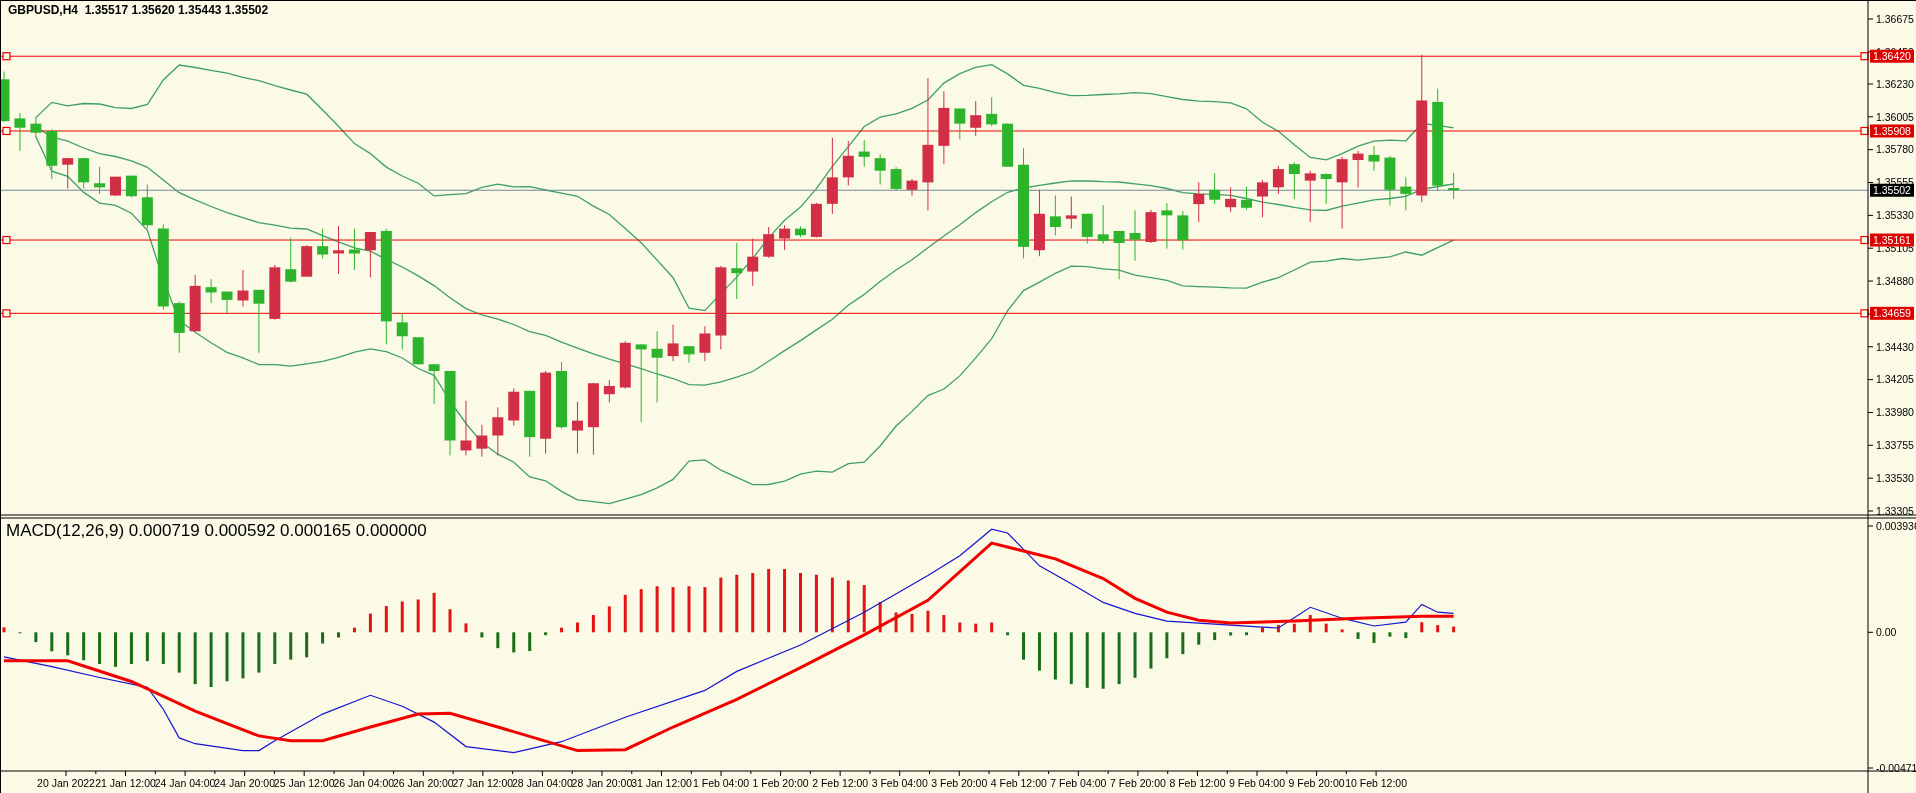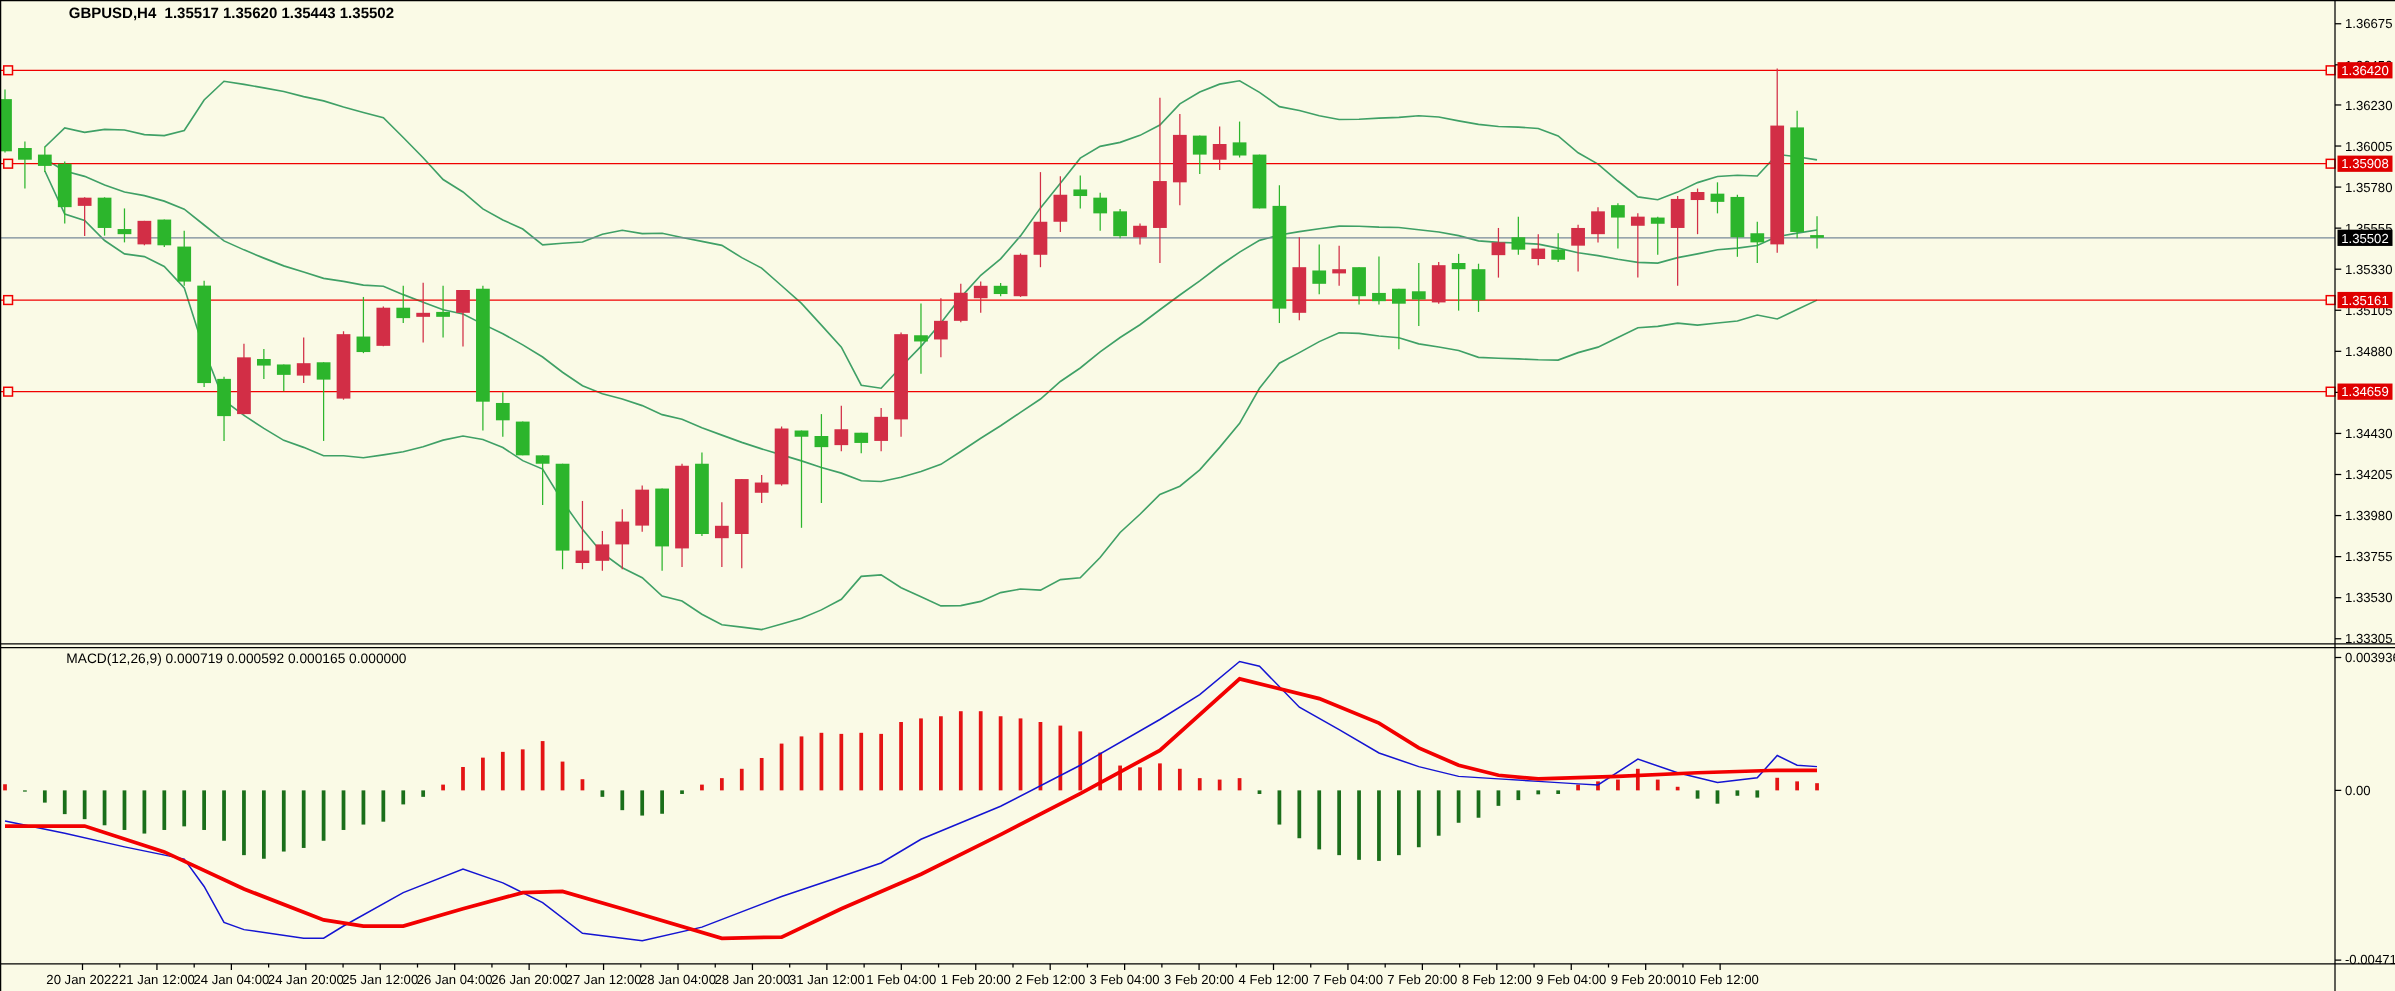--- a/index.html
+++ b/index.html
@@ -1,21 +1,21 @@
 <!DOCTYPE html>
 <html><head>
 <meta charset="utf-8">
 <style>
   html,body{margin:0;padding:0;width:1916px;height:793px;overflow:hidden;background:#FAFAE6;
     font-family:"Liberation Sans",sans-serif;}
   #app{position:relative;width:1580px;height:793px;}
   #chart-svg{position:absolute;left:0;top:0;}
-  .overlay-label{position:absolute;color:#000;white-space:pre;margin-left:47px;}
+  .overlay-label{position:absolute;color:#000;white-space:pre;}
   #chart-title{left:8px;top:3px;font-size:12px;font-weight:bold;}
-  #macd-title{left:6px;top:521px;font-size:11px;}
+  #macd-title{left:6px;top:521px;font-size:17px;}
 </style>
 </head>
 <body>
 
 <div id="app">
   <svg id="chart-svg" width="1916" height="793">
       <rect x="0" y="0" width="1916" height="793" fill="#FAFAE6"></rect>
       <g>
         <polyline points="35.9,117.6 51.8,102.4 67.7,105.9 83.7,103.5 99.6,104.0 115.5,107.7 131.4,108.5 147.4,104.4 163.3,80.0 179.2,65.0 195.2,67.5 211.1,70.3 227.0,73.2 242.9,77.3 258.9,80.7 274.8,85.6 290.7,90.0 306.7,94.2 322.6,110.0 338.5,126.2 354.5,143.6 370.4,153.6 386.3,167.1 402.3,176.0 418.2,183.2 434.1,195.9 450.0,194.6 466.0,193.6 481.9,187.4 497.8,184.2 513.8,186.9 529.7,186.6 545.6,190.0 561.5,193.1 577.5,196.3 593.4,206.1 609.3,214.5 625.3,228.6 641.2,242.7 657.1,260.1 673.1,277.7 689.0,308.2 704.9,310.6 720.9,293.4 736.8,277.1 752.7,258.4 768.6,237.9 784.6,220.2 800.5,207.1 816.4,188.7 832.4,166.3 848.3,146.6 864.2,126.5 880.1,117.1 896.1,113.9 912.0,108.3 927.9,100.0 943.9,83.1 959.8,73.6 975.7,67.3 991.7,64.6 1007.6,73.9 1023.5,85.3 1039.5,88.4 1055.4,92.6 1071.3,95.6 1087.2,95.4 1103.2,94.5 1119.1,93.9 1135.0,92.6 1151.0,93.6 1166.9,96.7 1182.8,99.5 1198.8,101.2 1214.7,101.7 1230.6,102.8 1246.5,108.8 1262.5,122.2 1278.4,131.3 1294.3,144.8 1310.3,157.5 1326.2,159.8 1342.1,153.7 1358.0,146.1 1374.0,141.2 1389.9,140.2 1405.8,140.8 1421.8,123.5 1437.7,125.4 1453.6,127.9" fill="none" stroke="#3FA066" stroke-width="1.3"></polyline>
         <polyline points="35.9,127.2 51.8,136.8 67.7,141.1 83.7,148.0 99.6,153.6 115.5,156.5 131.4,160.9 147.4,167.3 163.3,180.0 179.2,192.7 195.2,199.9 211.1,206.5 227.0,212.7 242.9,217.6 258.9,222.7 274.8,225.1 290.7,228.1 306.7,229.0 322.6,235.7 338.5,241.8 354.5,247.8 370.4,251.2 386.3,259.3 402.3,267.0 418.2,275.9 434.1,285.6 450.0,297.8 466.0,308.6 481.9,315.0 497.8,319.2 513.8,324.5 529.7,331.7 545.6,335.4 561.5,342.2 577.5,348.1 593.4,353.9 609.3,359.1 625.3,363.9 641.2,368.7 657.1,374.0 673.1,378.5 689.0,384.6 704.9,385.2 720.9,381.8 736.8,377.2 752.7,371.5 768.6,361.2 784.6,350.6 800.5,340.6 816.4,329.9 832.4,319.2 848.3,305.2 864.2,294.4 880.1,281.5 896.1,270.0 912.0,259.8 927.9,247.8 943.9,236.0 959.8,224.7 975.7,212.6 991.7,201.7 1007.6,192.3 1023.5,188.0 1039.5,185.3 1055.4,183.0 1071.3,180.9 1087.2,181.0 1103.2,181.7 1119.1,182.0 1135.0,183.8 1151.0,185.6 1166.9,188.5 1182.8,192.7 1198.8,193.9 1214.7,194.4 1230.6,195.3 1246.5,198.5 1262.5,202.2 1278.4,204.5 1294.3,207.4 1310.3,209.9 1326.2,210.5 1342.1,206.1 1358.0,203.1 1374.0,199.8 1389.9,198.5 1405.8,196.4 1421.8,189.3 1437.7,186.5 1453.6,184.0" fill="none" stroke="#3FA066" stroke-width="1.3"></polyline>

